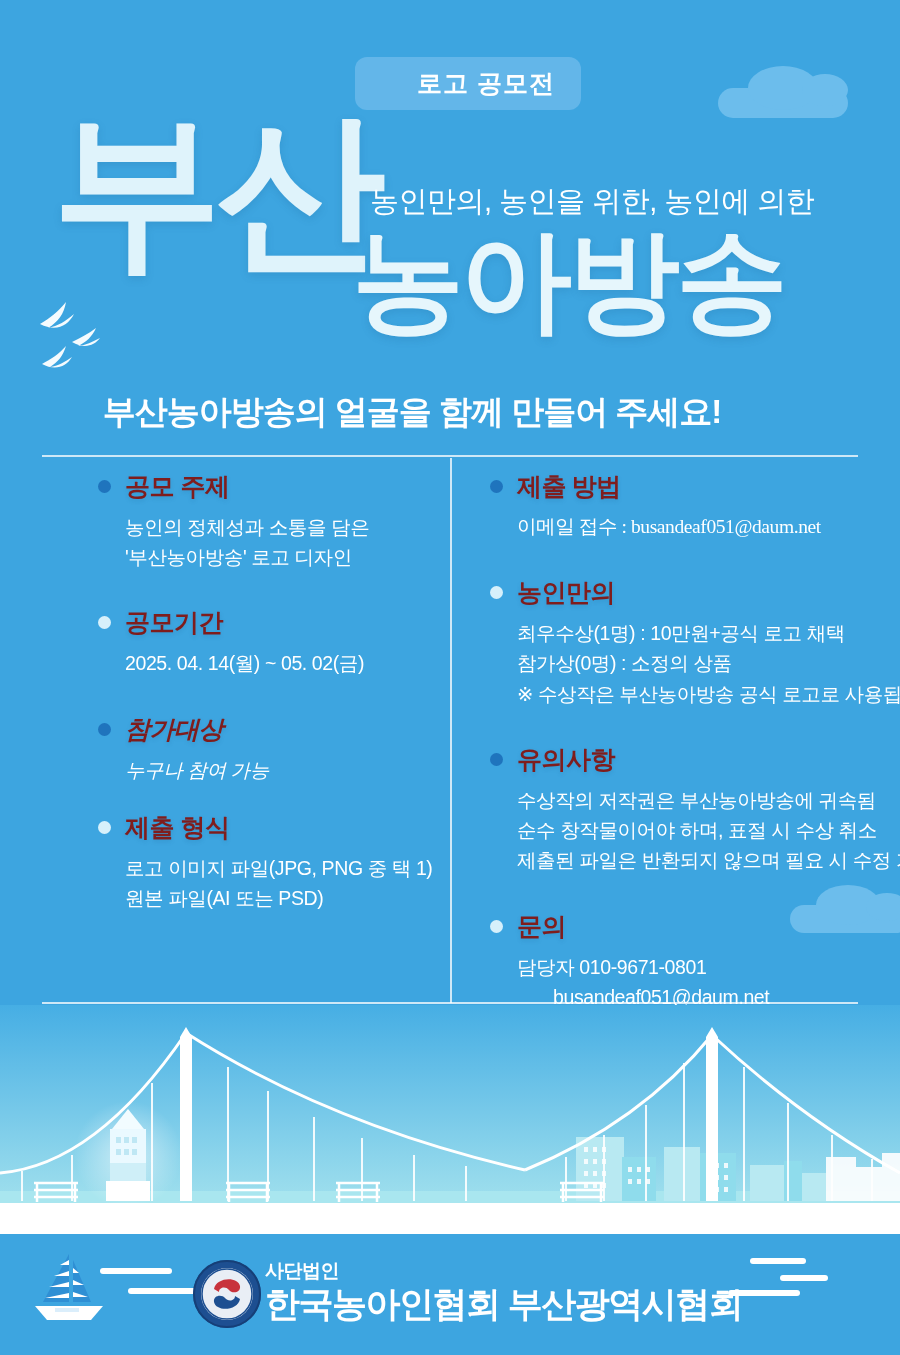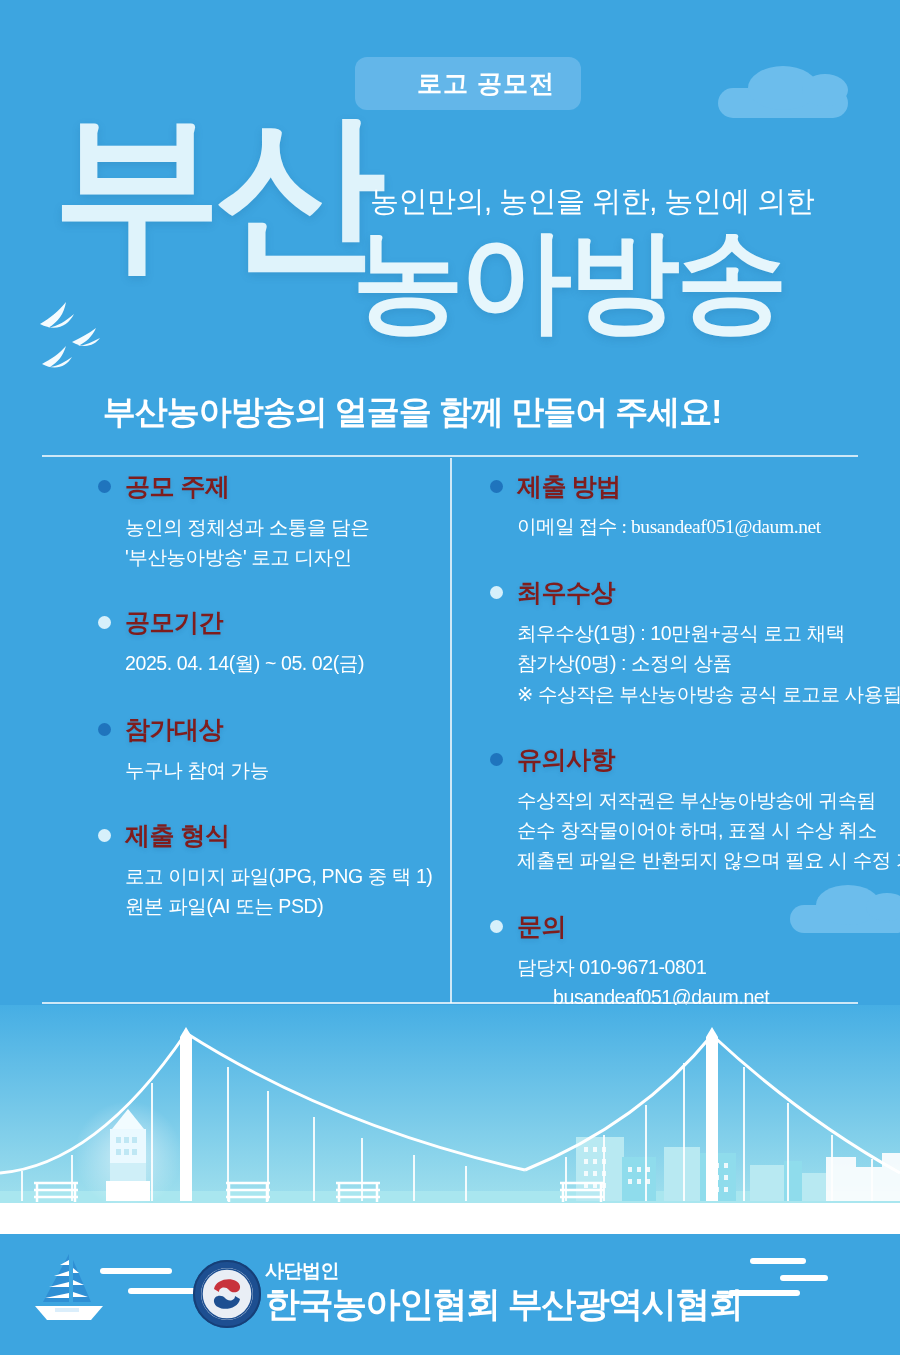--- a/index.html
+++ b/index.html
@@ -180,21 +180,21 @@
       </div>
       <div class="sec" style="margin-bottom: 34px;">
         <div class="sec-head">
           <span class="dot dot-light"></span>
           <span class="sec-title">공모기간</span>
         </div>
         <div class="sec-body">
           <div>2025. 04. 14(월) ~ 05. 02(금)</div>
         </div>
       </div>
-      <div class="sec" style="margin-bottom: 34px;">
+      <div class="sec" style="margin-bottom: 26px; font-style: italic;">
         <div class="sec-head">
           <span class="dot dot-dark"></span>
           <span class="sec-title">참가대상</span>
         </div>
         <div class="sec-body">
           <div>누구나 참여 가능</div>
         </div>
       </div>
       <div class="sec" style="margin-bottom: 0px;">
         <div class="sec-head">
@@ -214,21 +214,21 @@
           <span class="dot dot-dark"></span>
           <span class="sec-title">제출 방법</span>
         </div>
         <div class="sec-body">
           <div>이메일 접수 : busandeaf051@daum.net</div>
         </div>
       </div>
       <div class="sec" style="margin-bottom: 34px;">
         <div class="sec-head">
           <span class="dot dot-light"></span>
-          <span class="sec-title">최우수상</span>
+          <span class="sec-title">농인만의</span>
         </div>
         <div class="sec-body">
           <div>최우수상(1명) : 10만원+공식 로고 채택</div>
           <div>참가상(0명) : 소정의 상품</div>
           <div>※ 수상작은 부산농아방송 공식 로고로 사용됩니다.</div>
         </div>
       </div>
       <div class="sec" style="margin-bottom: 34px; text-align: right;">
         <div class="sec-head">
           <span class="dot dot-dark"></span>

